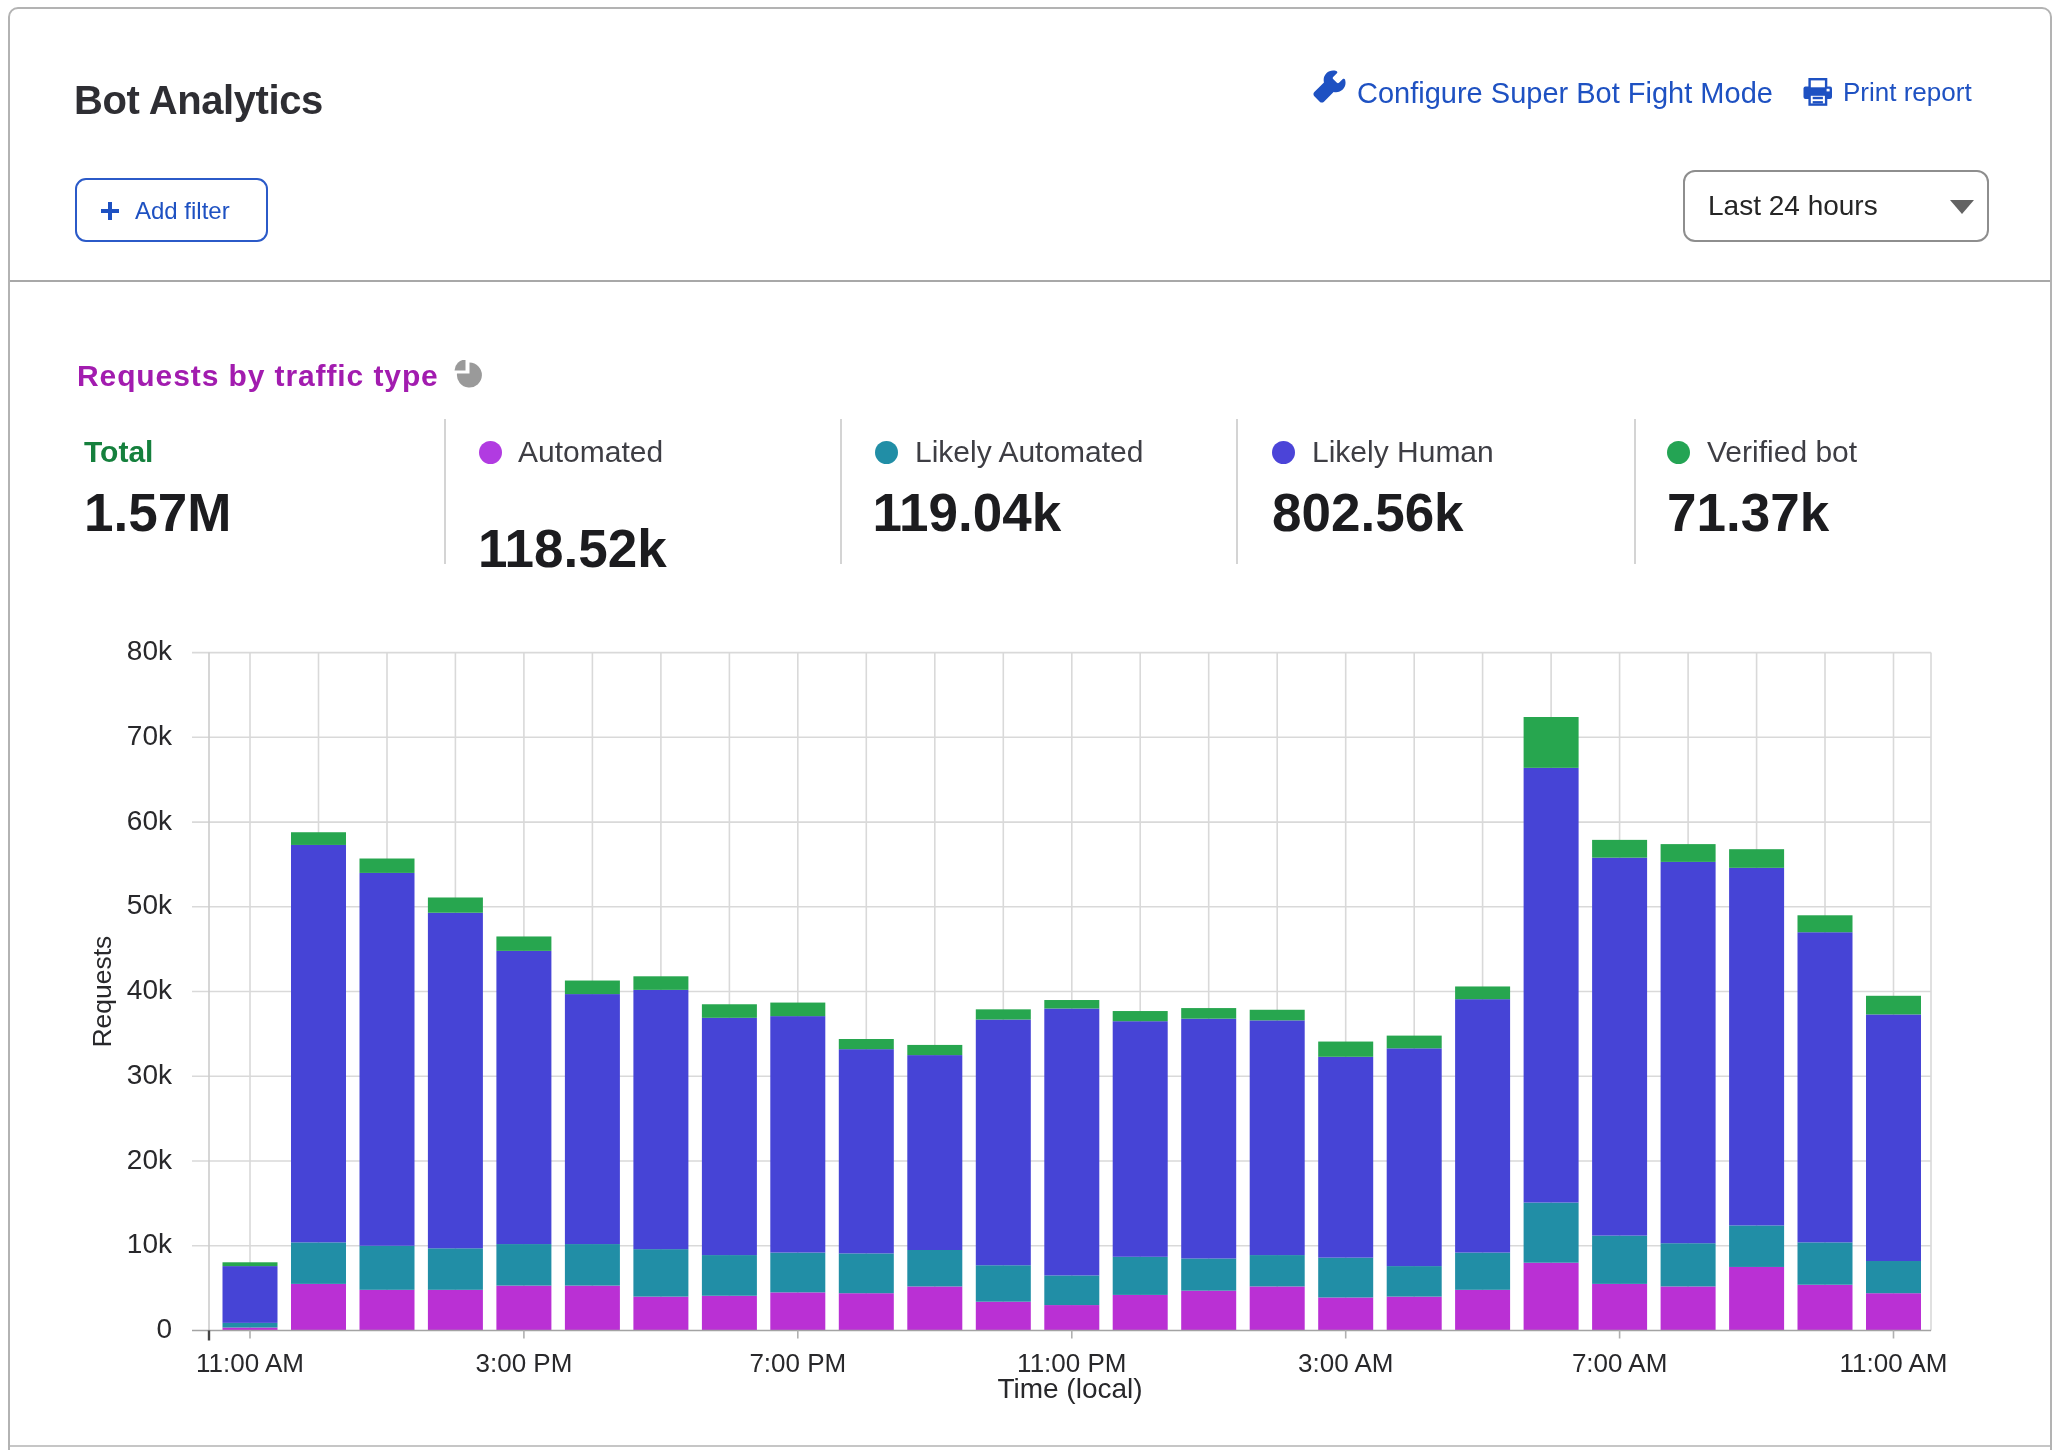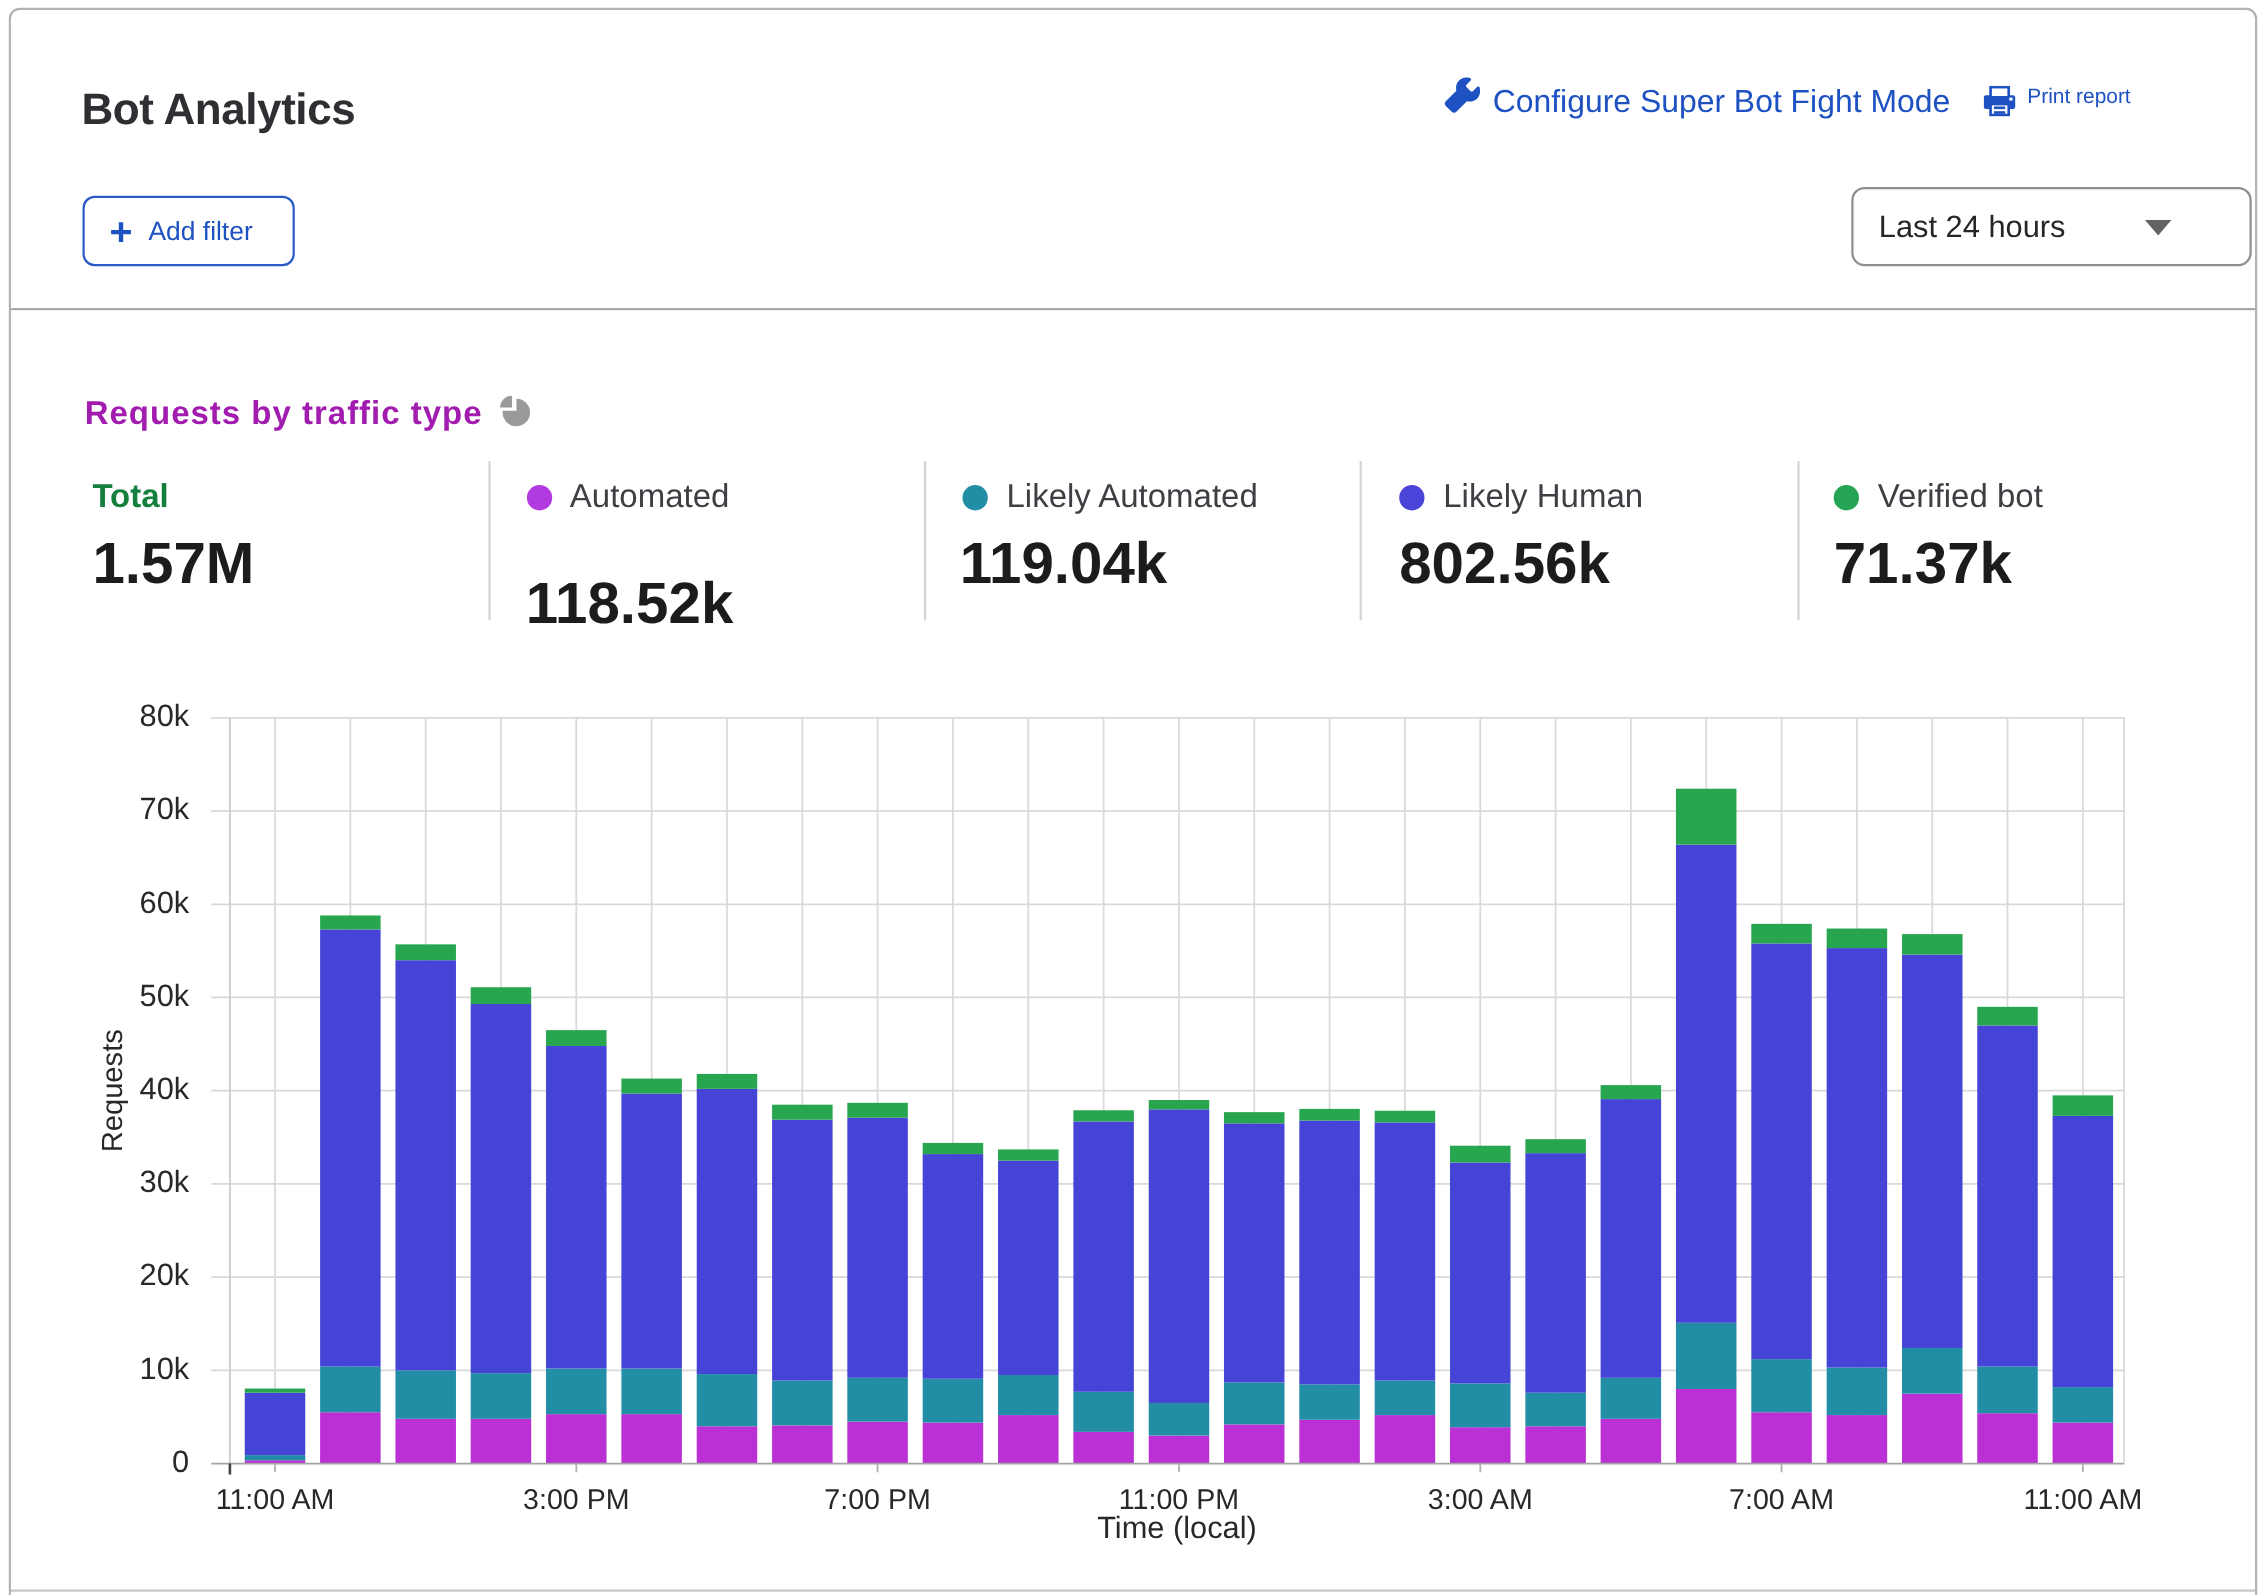--- a/index.html
+++ b/index.html
@@ -173,28 +173,28 @@
   </svg>
 <div style="position:absolute;left:1357px;top:79.4px;font-size:29px;line-height:1;font-weight:normal;color:#1e51c2;white-space:nowrap;">Configure Super Bot Fight Mode</div>
 <svg width="30" height="28" viewBox="0 0 30 28" style="position:absolute;left:1803px;top:78px">
 <rect x="0.5" y="8.6" width="28.5" height="12.4" rx="2" fill="#1e51c2"></rect>
 <rect x="6.6" y="1.2" width="16.5" height="9.3" fill="#fff" stroke="#1e51c2" stroke-width="2.4"></rect>
 <rect x="23.6" y="10.8" width="3" height="2.6" fill="#fff"></rect>
 <rect x="6.6" y="16.6" width="16.5" height="10" fill="#fff" stroke="#1e51c2" stroke-width="2.4"></rect>
 <rect x="9.7" y="18.8" width="10.2" height="2.4" fill="#1e51c2"></rect>
 <rect x="9.7" y="23.1" width="10.2" height="2.4" fill="#1e51c2"></rect>
 </svg>
-<div style="position:absolute;left:1843px;top:79.4px;font-size:19px;line-height:1;font-weight:normal;color:#1e51c2;white-space:nowrap;">Print report</div>
+<div style="position:absolute;left:1843px;top:79.4px;font-size:26px;line-height:1;font-weight:normal;color:#1e51c2;white-space:nowrap;">Print report</div>
 <div style="position:absolute;left:75px;top:178px;width:193px;height:64px;box-sizing:border-box;border:2.5px solid #2b5ac8;border-radius:11px;">
     <svg width="22" height="22" viewBox="0 0 22 22" style="position:absolute;left:22px;top:20px">
       <path fill="#1e51c2" d="M9 2h4v7h7v4h-7v7H9v-7H2V9h7z"></path>
     </svg>
     <div style="position:absolute;left:58px;top:19.4px;font-size:24px;line-height:1;color:#1e51c2;white-space:nowrap;">Add filter</div>
   </div>
-<div style="position:absolute;left:1683px;top:170px;width:364px;height:72px;box-sizing:border-box;border:2px solid #8e8e8e;border-radius:12px;background:#fff;">
+<div style="position:absolute;left:1683px;top:170px;width:306px;height:72px;box-sizing:border-box;border:2px solid #8e8e8e;border-radius:12px;background:#fff;">
     <div style="position:absolute;left:23px;top:20.4px;font-size:28px;line-height:1;color:#262626;white-space:nowrap;">Last 24 hours</div>
     <svg width="26" height="16" viewBox="0 0 26 16" style="position:absolute;left:264px;top:27px">
       <path fill="#636363" d="M1 1h24L13 15z"></path>
     </svg>
   </div>
 <div style="position:absolute;left:77px;top:360.6px;font-size:30px;line-height:1;font-weight:bold;color:#a21caf;white-space:nowrap;letter-spacing:0.9px;">Requests by traffic type</div>
 <svg width="28" height="28" viewBox="0 0 28 28" style="position:absolute;left:454px;top:360px">
     <path fill="#9a9a9a" d="M15.5 13.5 L15.5 2.5 A12.5 12.5 0 1 1 3.0 13.5 Z"></path>
     <path fill="#9a9a9a" d="M11.5 10.5 L0.5 10.5 A11.5 11.5 0 0 1 11.5 -0.5 Z"></path>
   </svg>

